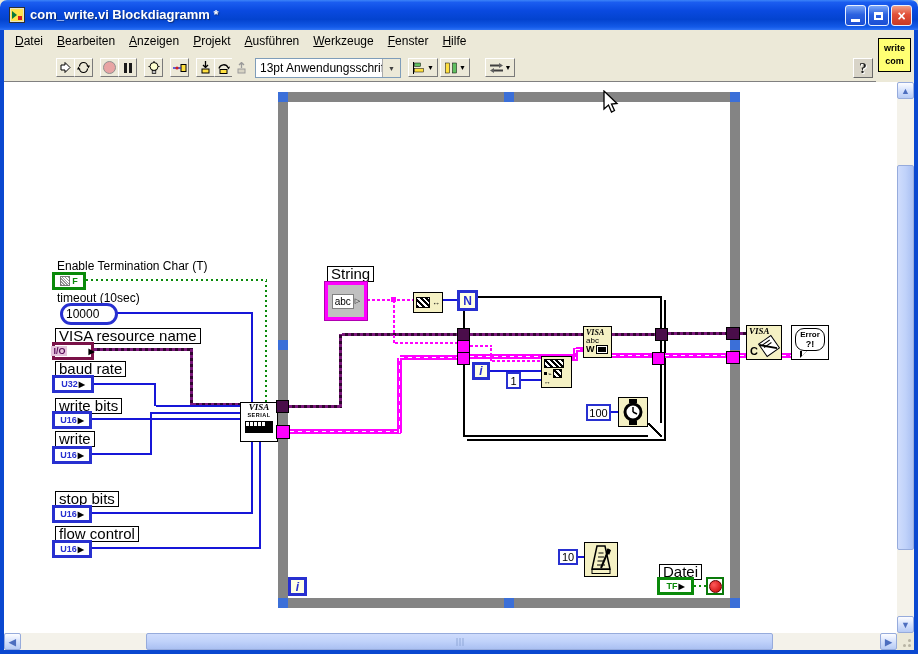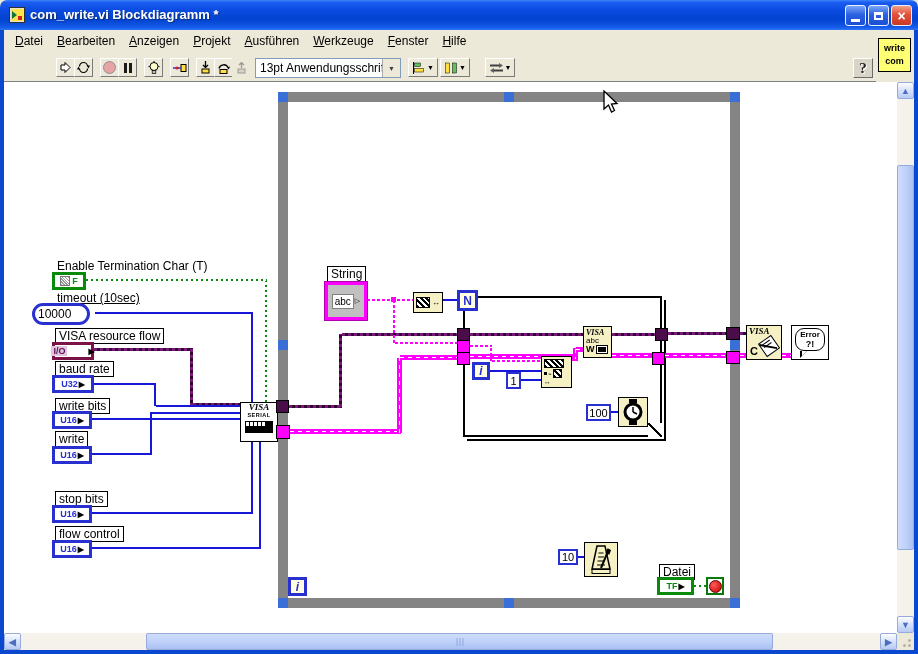--- a/index.html
+++ b/index.html
@@ -46,21 +46,21 @@
   .sb-thumb{position:absolute;background:linear-gradient(90deg,#cfdcfc 0%,#c0d2fa 50%,#aac0f2 100%);border:1px solid #96abdc;border-radius:2px;box-sizing:border-box;}
   .hsb .sb-thumb{background:linear-gradient(180deg,#cfdcfc 0%,#c0d2fa 50%,#aac0f2 100%);}
   .grip{position:absolute;left:50%;top:4px;transform:translateX(-50%);display:flex;gap:2px;}
   .grip div{width:1px;height:8px;background:#8fa8d8;}
   .corner{position:absolute;left:897px;top:633px;width:17px;height:17px;background:#ece9d8;}
   .corner div{position:absolute;width:3px;height:3px;background:#b8b4a4;border-radius:50%;}
   .bl{position:absolute;background:#0a48d0;}
   
   .canvas{position:absolute;left:4px;top:82px;width:893px;height:551px;background:#fff;overflow:hidden;}
   .freelbl{position:absolute;font-size:12px;color:#000;white-space:nowrap;z-index:3;}
-  .boxlbl{position:absolute;font-size:12px;color:#000;white-space:nowrap;background:#fff;border:1px solid #000;padding:0 3px;line-height:14px;z-index:3;}
+  .boxlbl{position:absolute;font-size:15px;color:#000;white-space:nowrap;background:#fff;border:1px solid #000;padding:0 3px;line-height:14px;z-index:3;}
   .w{position:absolute;z-index:2;}
   .wn-h{height:2px;background:#1717d8;}
   .wn-v{width:2px;background:#1717d8;}
   .wg-h{height:2px;background:repeating-linear-gradient(90deg,#0a8a0a 0 2px,transparent 2px 5px);}
   .wg-v{width:2px;background:repeating-linear-gradient(0deg,#0a8a0a 0 2px,transparent 2px 5px);}
   .wv-h{height:3px;background:repeating-linear-gradient(90deg,#7b187b 0 3px,#310630 3px 6px);}
   .wv-v{width:3px;background:repeating-linear-gradient(0deg,#7b187b 0 3px,#310630 3px 6px);}
   .ws-h{height:2px;background:repeating-linear-gradient(90deg,#ff00ff 0 3px,transparent 3px 5px);}
   .ws-v{width:2px;background:repeating-linear-gradient(0deg,#ff00ff 0 3px,transparent 3px 5px);}
   .we-h{height:5px;background-color:#ff00ff;background-image:repeating-linear-gradient(90deg,#fff 0 4px,transparent 4px 8px);background-size:100% 1px;background-repeat:no-repeat;background-position:0 2px;}
@@ -221,26 +221,26 @@
   <div class="canvas">
 
     <div class="freelbl" style="left:53px;top:177px;">Enable Termination Char (T)</div>
     <div class="term t-bool" style="left:48px;top:190px;width:34px;height:18px;">
       <span style="width:8px;height:8px;background:repeating-linear-gradient(45deg,#999 0 1px,#fff 1px 2px);border:1px solid #777;margin-right:2px;"></span>
       <span>F</span>
     </div>
     <div class="w wg-h" style="left:82px;top:197px;width:181px;"></div>
     <div class="w wg-v" style="left:261px;top:199px;height:121px;"></div>
 
-    <div class="freelbl" style="left:53px;top:209px;text-decoration:underline;">timeout (10sec)</div>
-    <div class="numctl" style="left:28px;top:221px;width:58px;height:22px;border-radius:11px;">10000</div>
+    <div class="freelbl" style="left:53px;top:209px;">timeout (10sec)</div>
+    <div class="numctl" style="left:56px;top:221px;width:58px;height:22px;border-radius:11px;">10000</div>
     <div class="w wn-h" style="left:91px;top:230px;width:158px;"></div>
     <div class="w wn-v" style="left:247px;top:232px;height:89px;"></div>
 
-    <div class="boxlbl" style="left:51px;top:246px;">VISA resource flow</div>
+    <div class="boxlbl" style="left:51px;top:246px;">VISA resource name</div>
     <div class="term t-io" style="left:48px;top:260px;width:42px;height:18px;">
       <span class="chip">I/O</span>
         <span class="outarrow">▶</span>
     </div>
     <div class="w wv-h" style="left:90px;top:266px;width:98px;"></div>
     <div class="w wv-v" style="left:186px;top:266px;height:58px;"></div>
     <div class="w wv-h" style="left:189px;top:321px;width:47px;"></div>
 
     <div class="boxlbl" style="left:51px;top:279px;">baud rate</div>
     <div class="term t-num" style="left:48px;top:293px;width:42px;height:18px;">

